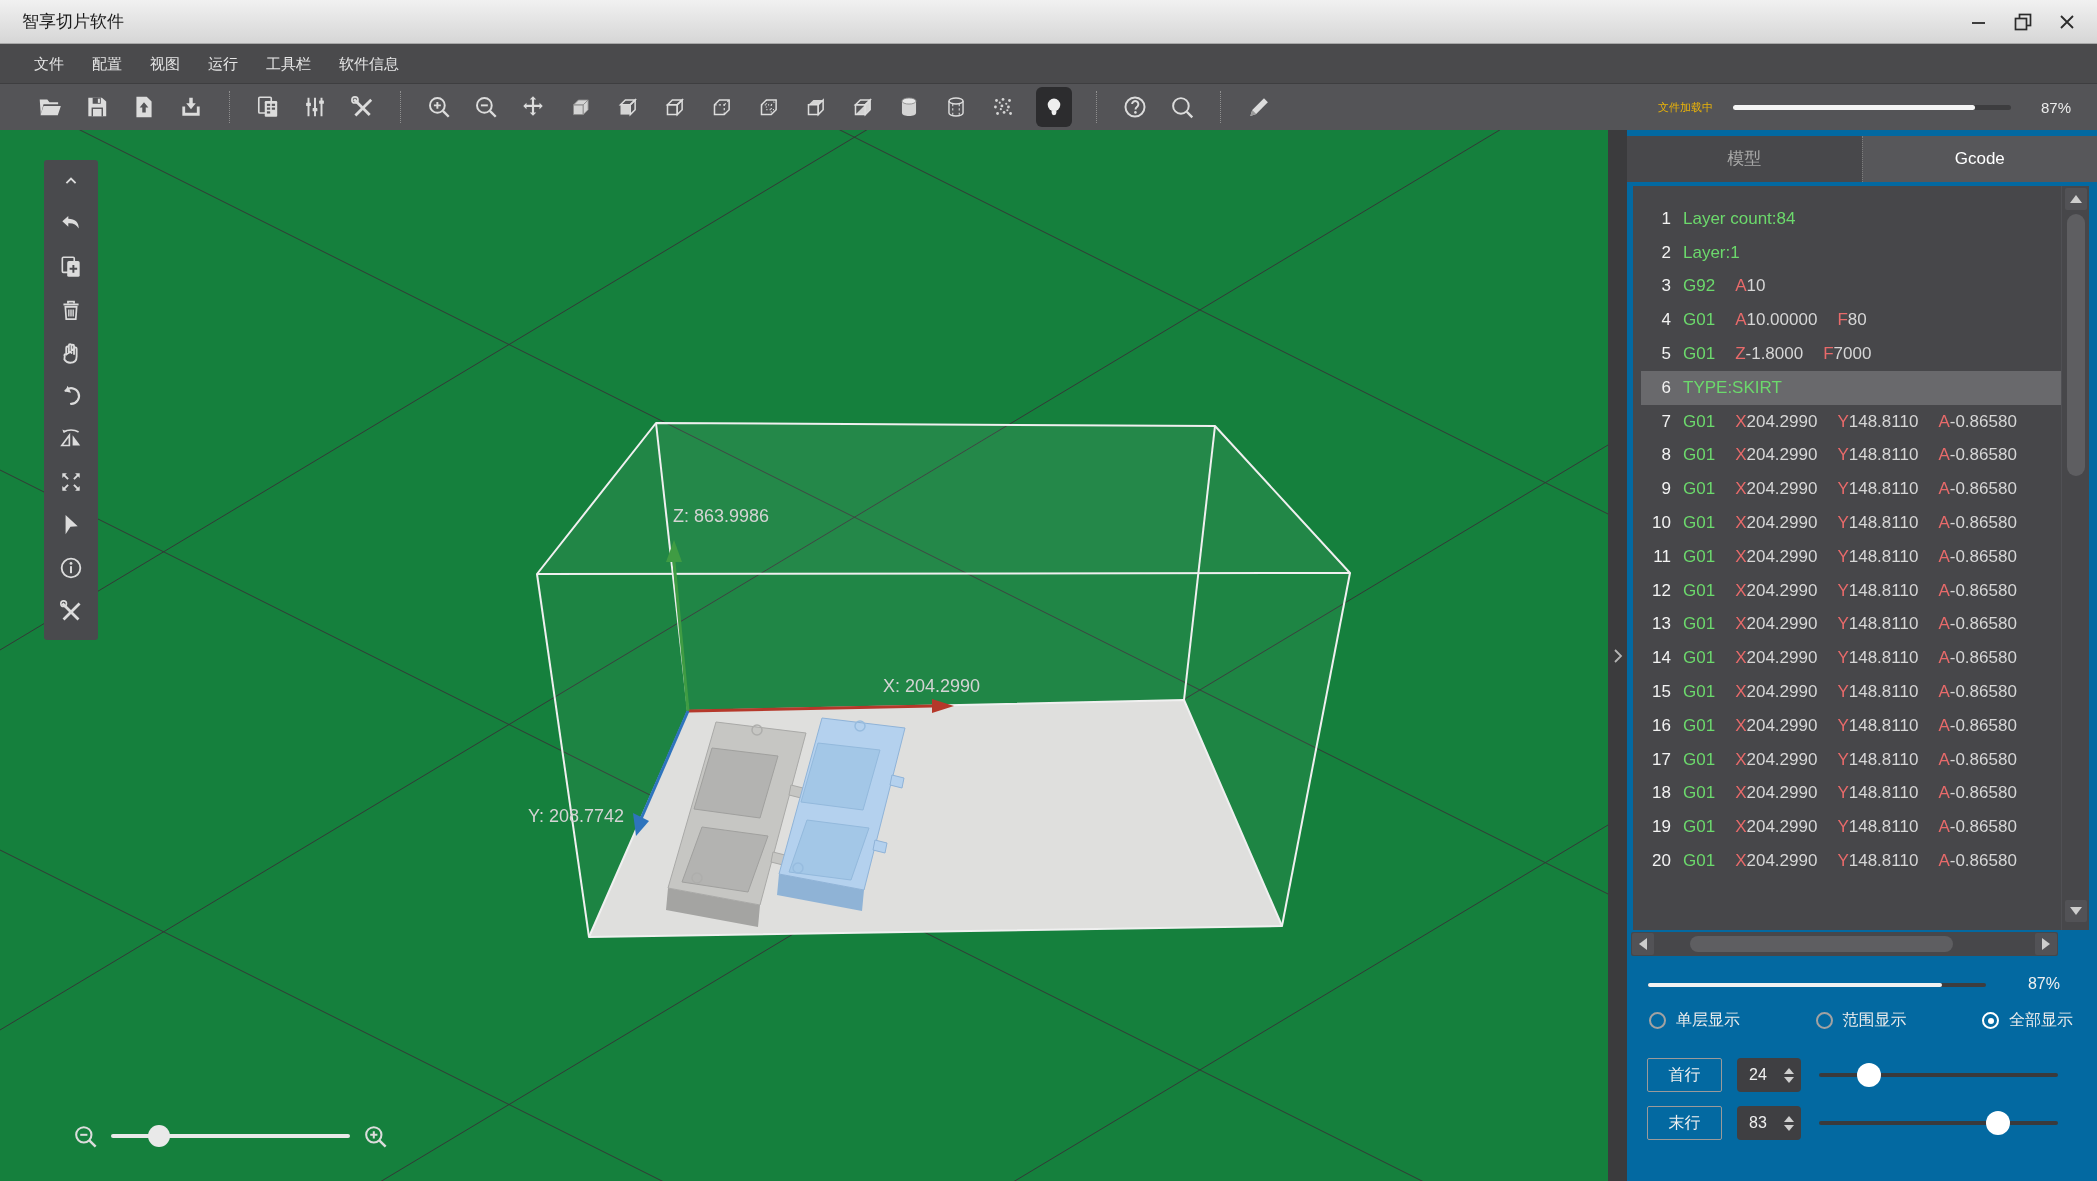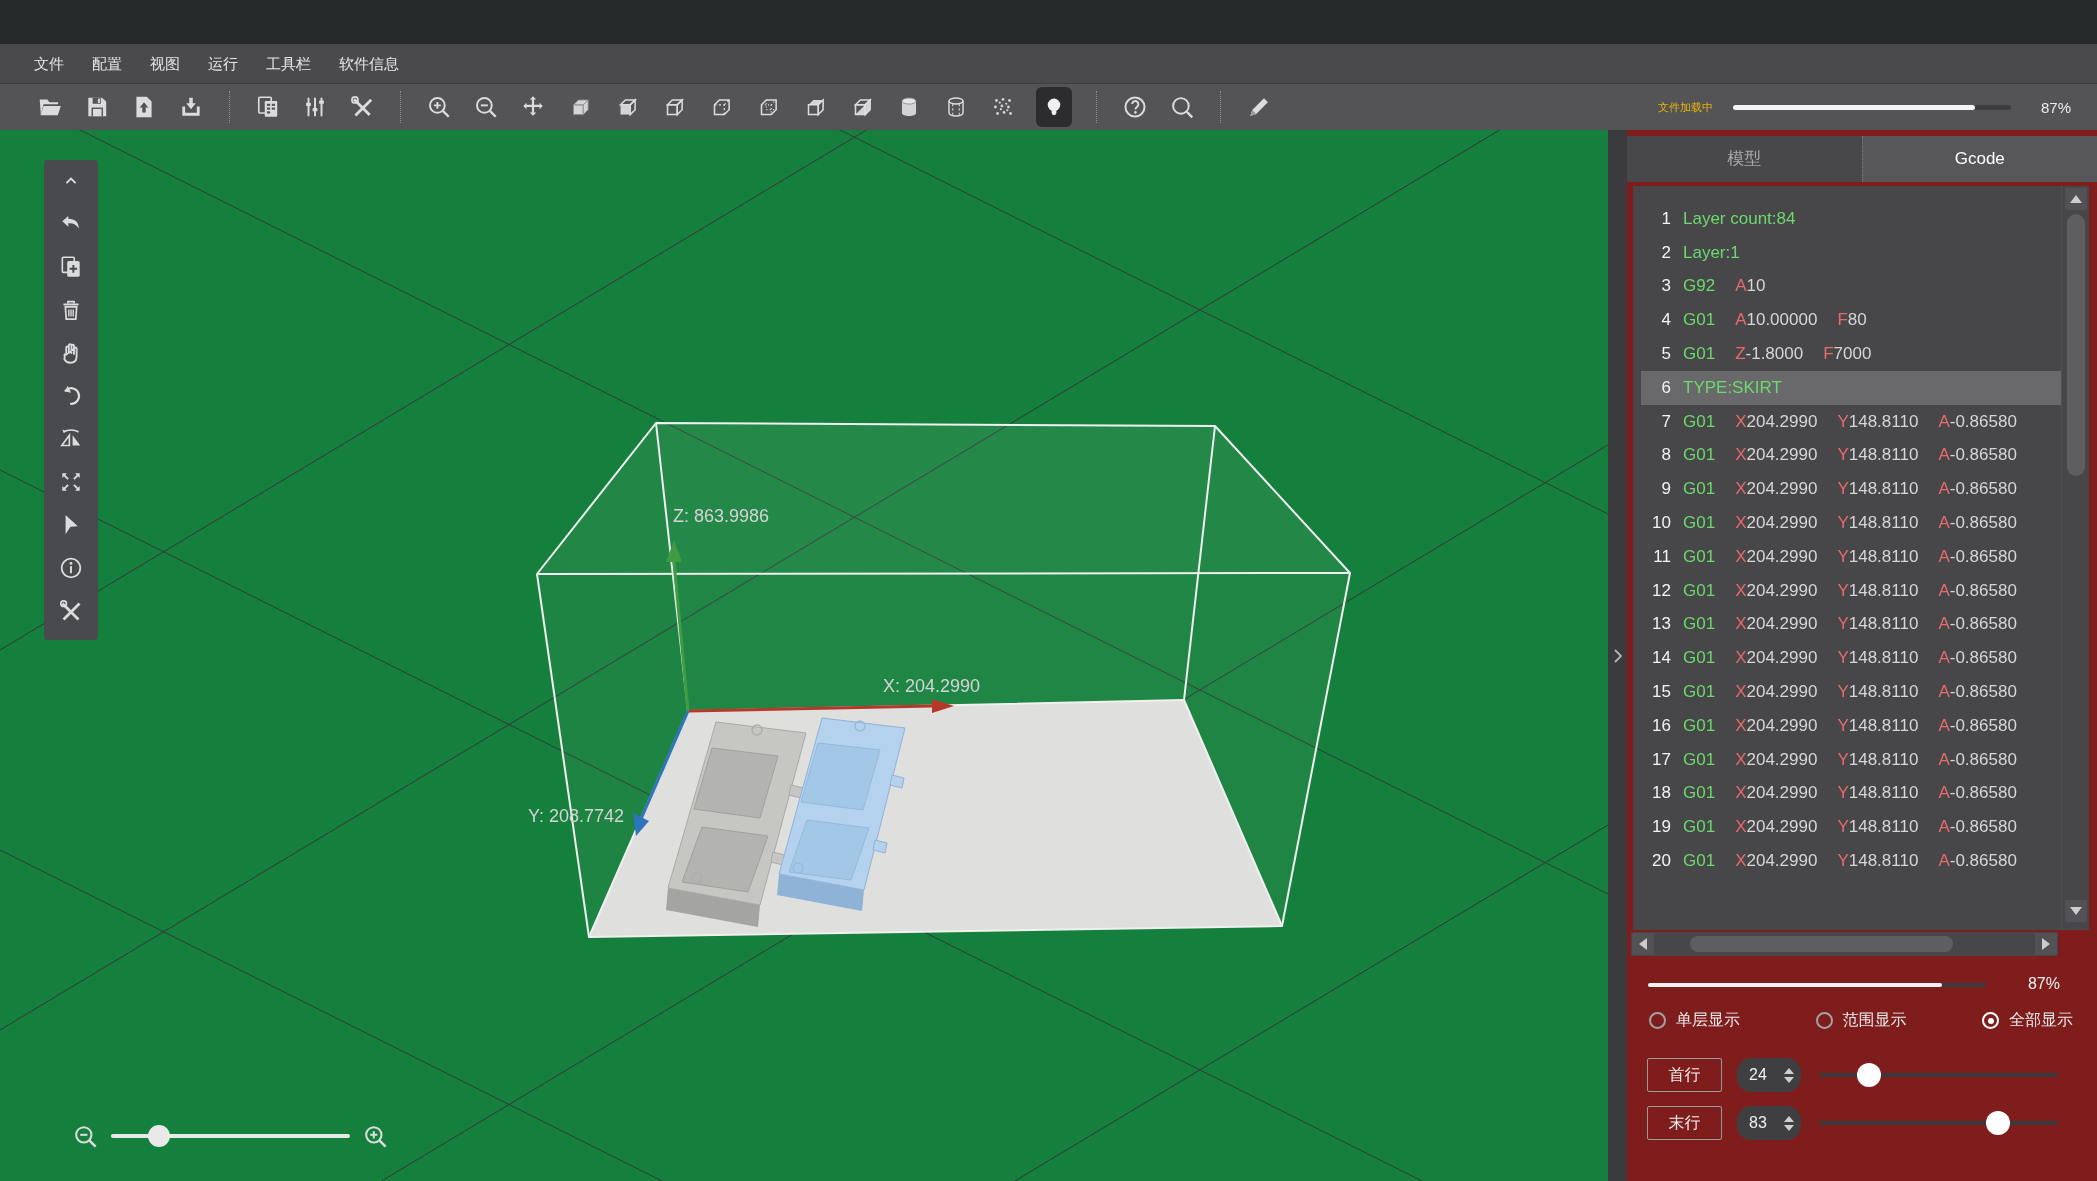--- a/index.html
+++ b/index.html
@@ -54,21 +54,21 @@
   .zoomctl .ic{width:27px;height:27px}
   .zoom-track{position:relative;width:239px;height:28px}
   .zoom-line{position:absolute;left:0;right:0;top:12px;height:4px;background:#e9e9e9;border-radius:2px}
   .zoom-thumb{position:absolute;top:3px;left:calc(20% - 11px);width:22px;height:22px;border-radius:50%;background:#e9e9e9}
 
   
   .panel-handle{position:absolute;left:1608px;top:130px;width:19px;height:1051px;background:#3b3b3d;
     display:flex;align-items:center;justify-content:center}
 
   
-  .rightpanel{position:absolute;left:1627px;top:130px;width:470px;height:1051px;background:#7f1d1d}
+  .rightpanel{position:absolute;left:1627px;top:130px;width:470px;height:1051px;background:#0369a1}
   .panel-tabs{position:absolute;top:6px;left:0;width:100%;height:46px;display:flex}
   .tab{flex:1;text-align:center;line-height:46px;font-size:17px;color:#a8a8a8;background:#48484b}
   .tab.active{background:#57575a;color:#ffffff;border-left:1px dotted #7d7d7d}
 
   .gcode-area{position:absolute;top:56px;left:6px;width:456px;height:744px;background:#47474a;display:flex}
   .gcode-list{flex:1;padding:16px 0 0 8px;overflow:hidden}
   .g-row{height:33.8px;display:flex;align-items:center;font-size:17px;white-space:nowrap}
   .g-row.hl{background:#69696c}
   .ln{width:30px;text-align:right;margin-right:12px;color:#f2f2f2;flex:none}
   .seg{margin-right:20px}
@@ -97,21 +97,21 @@
 
   .display-modes{position:absolute;top:880px;left:22px;width:424px;display:flex;justify-content:space-between;align-items:flex-end}
   .radio-item{display:flex;align-items:center;gap:10px;font-size:16px;color:#ececec}
   .radio{width:17px;height:17px;border-radius:50%;border:2px solid #a2a2a2;position:relative;flex:none}
   .radio.sel{border-color:#fff}
   .radio.sel::after{content:"";position:absolute;left:3.5px;top:3.5px;width:6px;height:6px;border-radius:50%;background:#fff}
 
   .line-row{position:absolute;left:20px;height:34px;display:flex;}
   .line-row.first{top:928px}.line-row.last{top:976px}
   .lr-btn{width:75px;height:34px;border:1px solid #9a9a9a;border-radius:2px;text-align:center;line-height:32px;font-size:16px;color:#f0f0f0}
-  .lr-spin{margin-left:15px;width:64px;height:34px;background:#3f3f42;border-radius:14px;display:flex;align-items:center;padding-left:12px;font-size:16px;color:#f0f0f0;position:relative}
+  .lr-spin{margin-left:15px;width:64px;height:34px;background:#3f3f42;border-radius:4px;display:flex;align-items:center;padding-left:12px;font-size:16px;color:#f0f0f0;position:relative}
   .spin-arrows{position:absolute;right:7px;top:0;height:100%;display:flex;flex-direction:column;justify-content:center;gap:3px}
   .sp-u{width:0;height:0;border-left:5px solid transparent;border-right:5px solid transparent;border-bottom:6px solid #cfcfcf}
   .sp-d{width:0;height:0;border-left:5px solid transparent;border-right:5px solid transparent;border-top:6px solid #cfcfcf}
   .lr-slider{margin-left:18px;position:relative;width:239px;height:34px}
   .lr-track{position:absolute;left:0;right:0;top:15px;height:4px;background:#3a3a3c;border-radius:2px}
   .lr-thumb{position:absolute;top:5px;width:24px;height:24px;border-radius:50%;background:#fff}
 
   .hidden-defs{position:absolute;width:0;height:0;overflow:hidden}
 </style>
 </head>
@@ -320,20 +320,41 @@
     <symbol id="ic-repair-tools" viewBox="0 0 24 24">
         <path d="M5 4.2L19.8 19l-1.8 1.8L3.2 6z" fill="#dcdcdc"></path>
         <path d="M19 4.2L4.2 19 6 20.8 20.8 6z" fill="#dcdcdc"></path>
         <circle cx="5.2" cy="5.2" r="2.6" fill="none" stroke="#dcdcdc" stroke-width="1.5"></circle>
       </symbol>
   </defs>
 </svg>
 
 <div class="window">
 
+  <div class="titlebar">
+    <div class="title">智享切片软件</div>
+    <div class="win-controls">
+      <div class="win-btn">
+        <svg viewBox="0 0 24 24">
+            <path d="M5 13h13" stroke="#2b2b2b" stroke-width="1.8" fill="none"></path>
+          </svg>
+      </div>
+      <div class="win-btn">
+        <svg viewBox="0 0 24 24">
+            <rect x="8.5" y="4.5" width="11" height="11" fill="none" stroke="#2b2b2b" stroke-width="1.7"></rect>
+            <rect x="4.5" y="8.5" width="11" height="11" fill="#dbdbdb" stroke="#2b2b2b" stroke-width="1.7"></rect>
+          </svg>
+      </div>
+      <div class="win-btn">
+        <svg viewBox="0 0 24 24">
+            <path d="M6 6l12 12M18 6L6 18" stroke="#2b2b2b" stroke-width="1.8" fill="none"></path>
+          </svg>
+      </div>
+    </div>
+  </div>
 
   <div class="menubar">
       <div class="menu-item">文件</div>
       <div class="menu-item">配置</div>
       <div class="menu-item">视图</div>
       <div class="menu-item">运行</div>
       <div class="menu-item">工具栏</div>
       <div class="menu-item">软件信息</div>
     </div>
 

